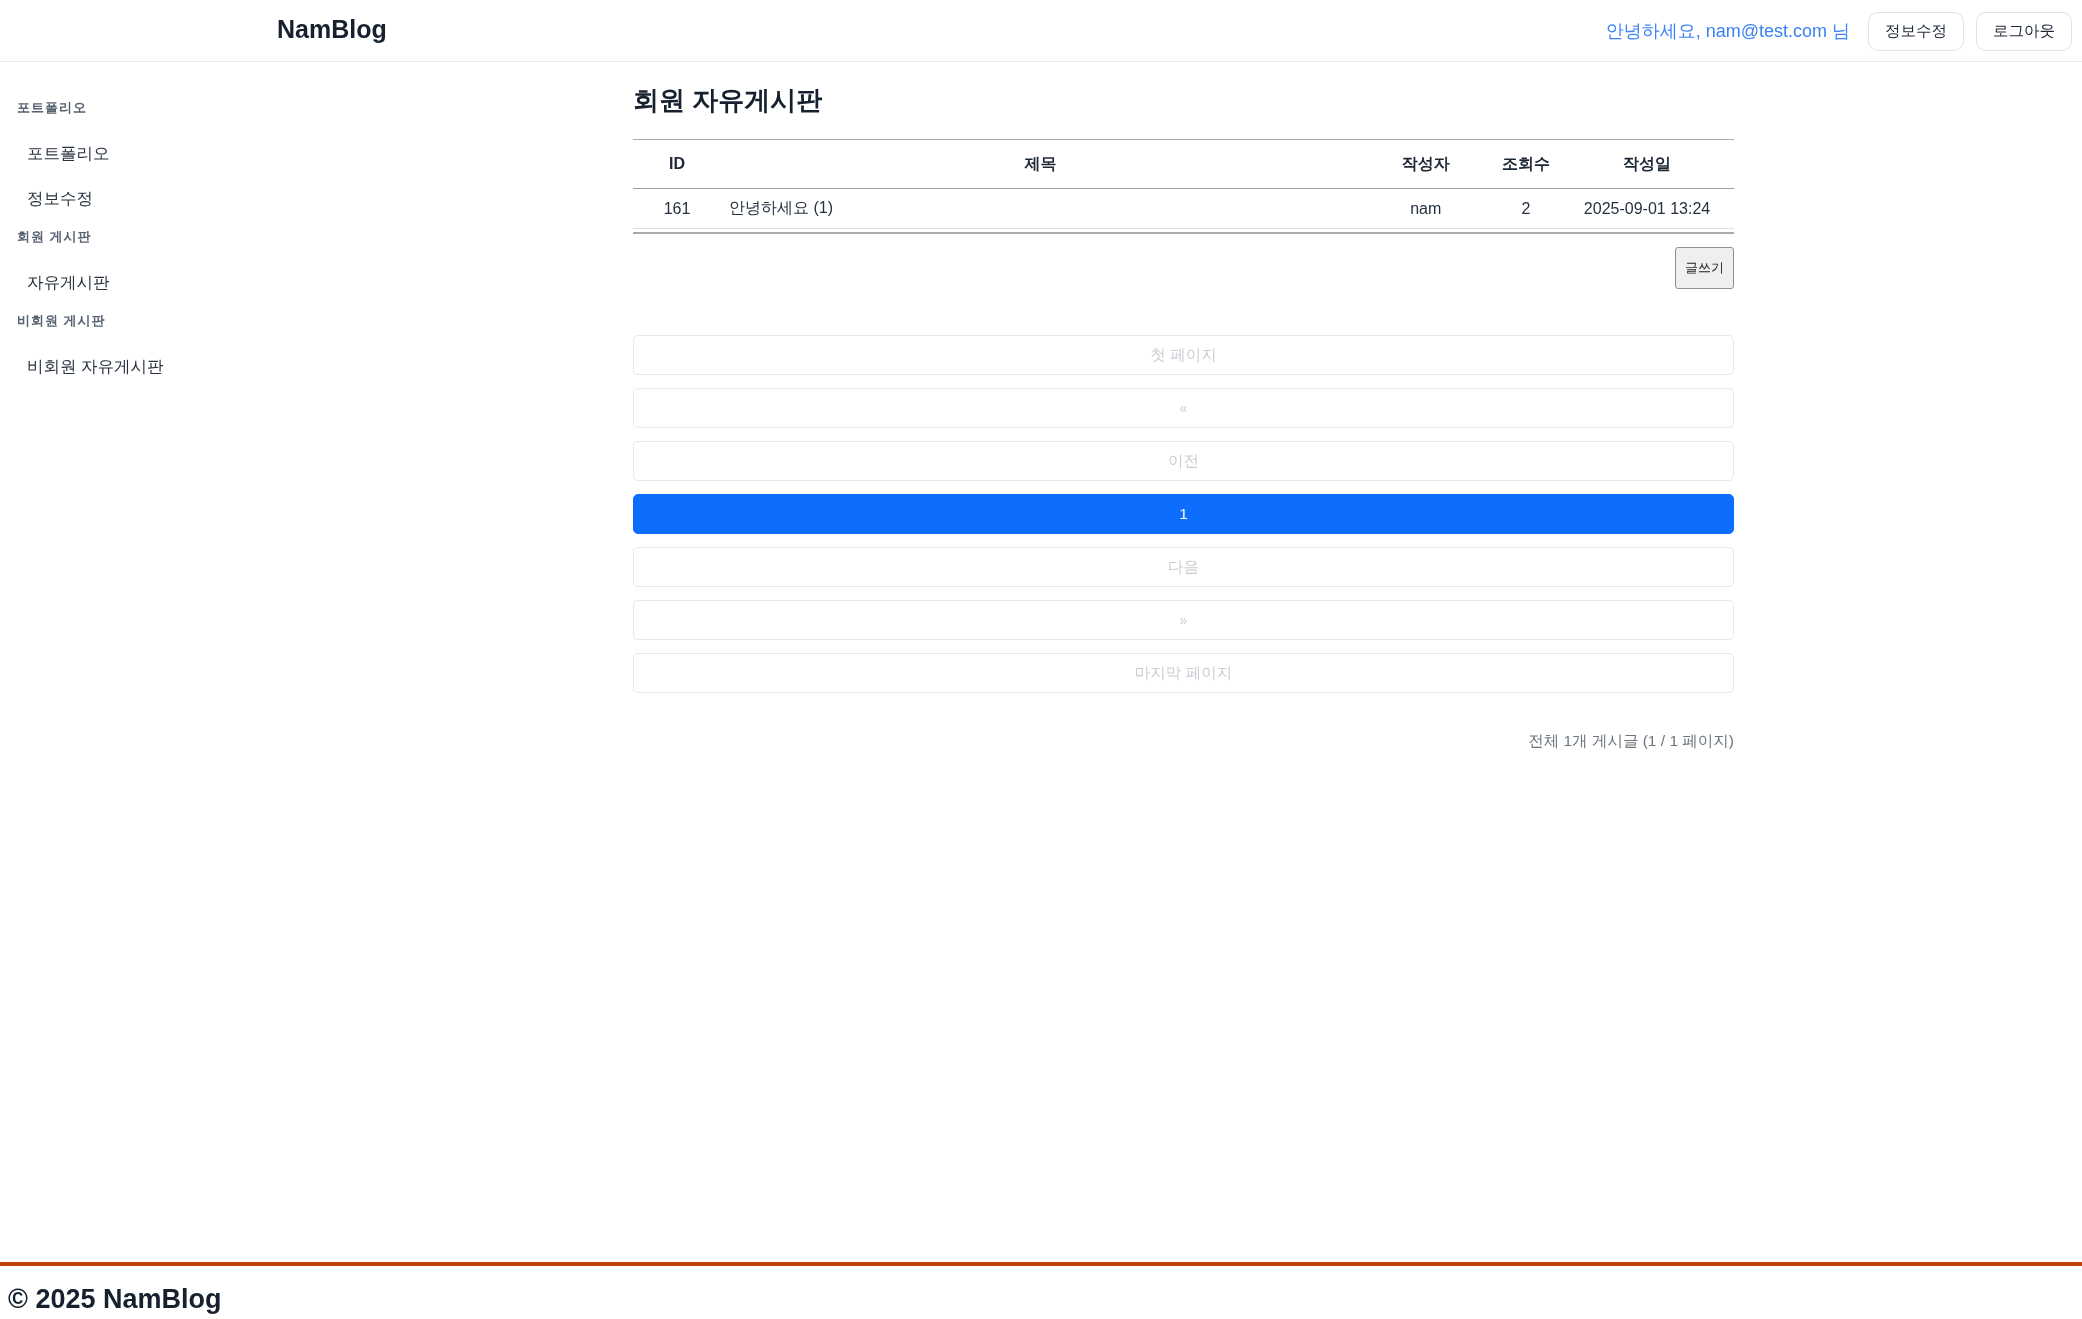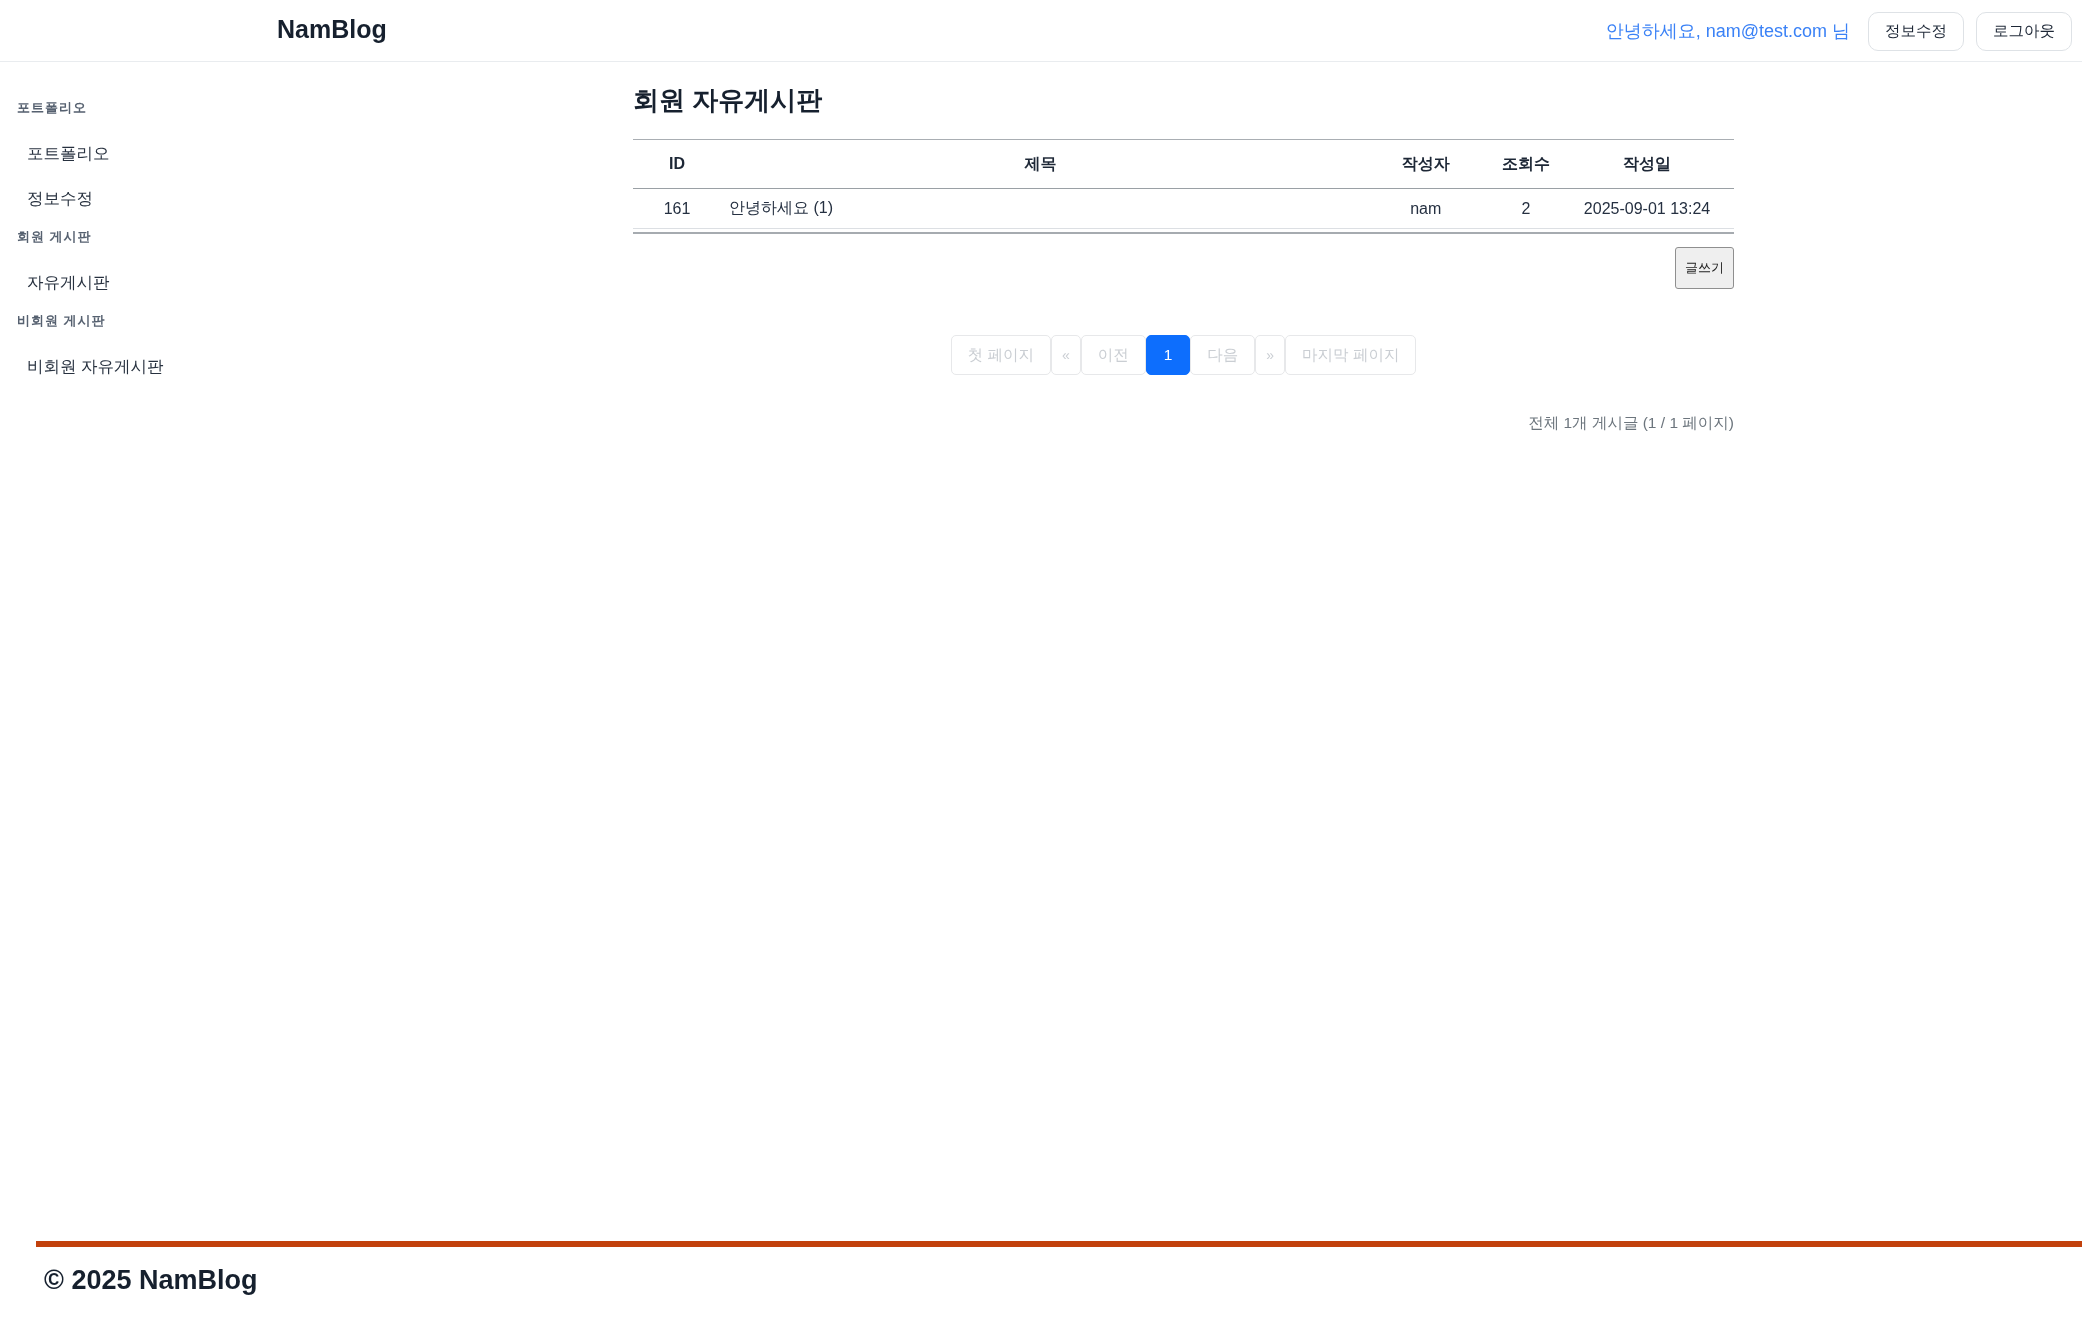--- a/index.html
+++ b/index.html
@@ -62,39 +62,39 @@
   .post-link { color: #253041; text-decoration: none; cursor: pointer; }
   .table-end { border-top: 2px solid #a6abb0; margin-top: 3px; }
 
   .write-row { text-align: right; margin-top: 13px; }
   .write-btn {
     font-size: 13px; padding: 11px 9px; background: #efefef;
     border: 1px solid #8f8f8f; border-radius: 3px; color: #222;
     font-family: inherit; cursor: pointer;
   }
 
-  .pagination { display: flex; justify-content: center; margin-top: 46px; }
+  .pagination { display: flex; justify-content: center; gap: 13px; margin-top: 46px; flex-direction: column; }
   .page-btn {
     height: 40px; padding: 0 16px; font-size: 15.5px;
     border: 1px solid #e7e8ea; background: #fff; color: #caced3;
     border-radius: 5px; display: flex; align-items: center; justify-content: center;
     font-family: inherit; cursor: default;
   }
   .page-btn.jump { padding: 0 10px; font-size: 14px; }
   .page-btn.active {
     background: #0d6efd; border-color: #0d6efd; color: #fff;
     padding: 0 17px; cursor: pointer;
   }
 
   .summary { text-align: right; margin-top: 38px; font-size: 15.5px; color: #6c757d; }
 
   
   .footer {
-    position: absolute; left: 0; right: 0; bottom: 0; height: 78px;
-    background: #fff; border-top: 6px solid #c2410c; margin-left: 36px;
+    position: absolute; left: 0; right: 0; bottom: 0; height: 57px;
+    background: #fff; border-top: 4px solid #c2410c;
   }
   .footer-text { margin: 18px 0 0 8px; font-size: 27px; font-weight: bold; color: #16202e; }
 </style>
 </head>
 <body>
 
 <div class="header">
   <div class="brand">NamBlog</div>
   <div class="header-right">
     <span class="greeting">안녕하세요, nam@test.com 님</span>

